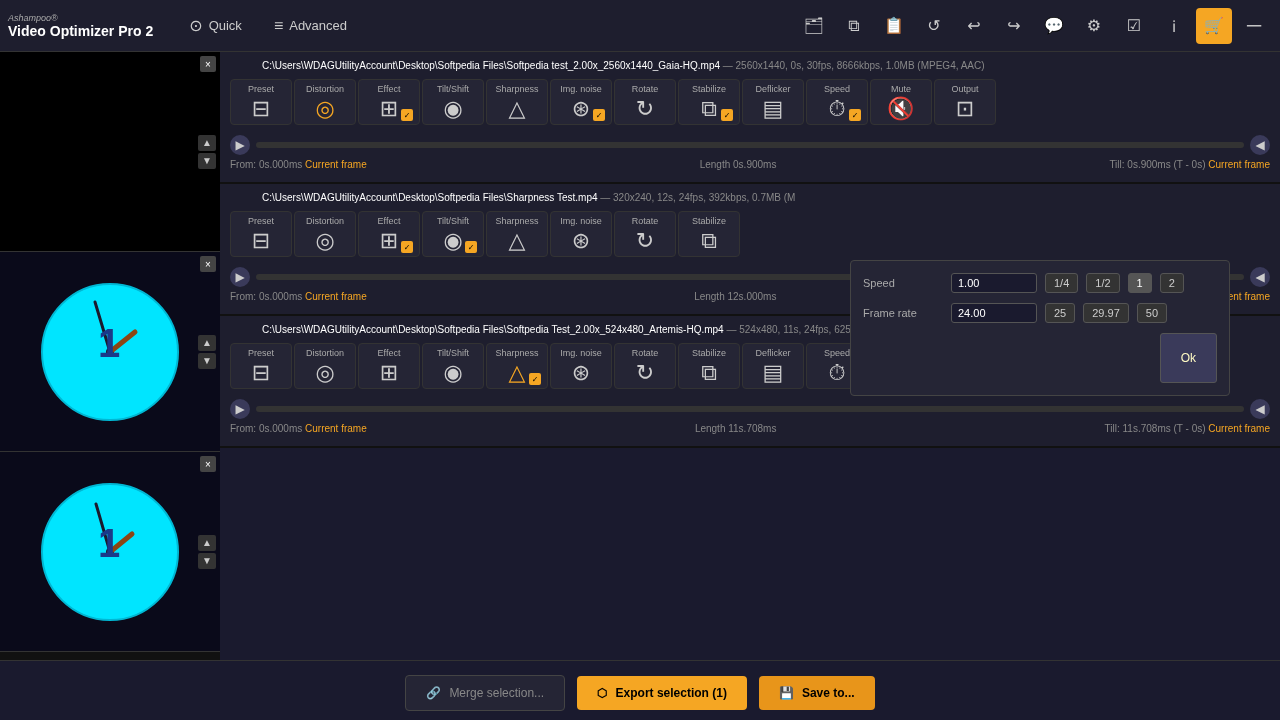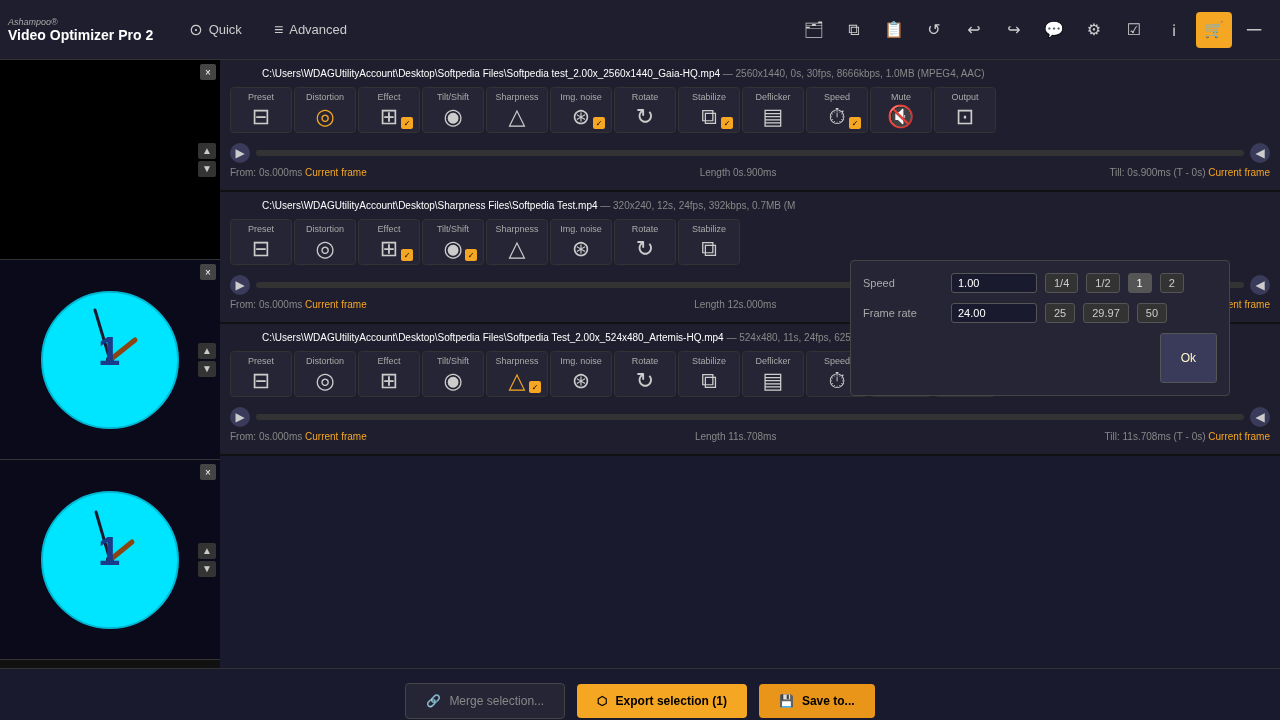--- a/index.html
+++ b/index.html
@@ -11,21 +11,21 @@
       height: 720px;
       overflow: hidden;
       font-size: 11px;
     }
 
     
     .titlebar {
       display: flex;
       align-items: center;
       background: #1e1e2e;
-      height: 60px;
+      height: 52px;
       padding: 0 8px;
       border-bottom: 1px solid #333;
     }
     .logo-area {
       display: flex;
       flex-direction: column;
       margin-right: 20px;
     }
     .logo-top {
       font-size: 9px;
@@ -516,21 +516,21 @@
       </div>
       <div class="time-info">
         <span><span>From:  0s.000ms</span>&nbsp;<span class="current-frame">Current frame</span></span>
         <span>Length  0s.900ms</span>
         <span><span>Till:  0s.900ms (T - 0s)</span>&nbsp;<span class="current-frame">Current frame</span></span>
       </div>
     </div>
 
     <div class="video-row">
       <div class="video-path">
-        <span class="path-main">C:\Users\WDAGUtilityAccount\Desktop\Sharpness Files\Softpedia Test.mp4</span>
+        <span class="path-main">C:\Users\WDAGUtilityAccount\Desktop\Softpedia Files\Sharpness Test.mp4</span>
         <span class="path-info"> — </span>
         <span class="path-info">320x240, 12s, 24fps, 392kbps, 0.7MB (M</span>
       </div>
       <div class="effects-bar" id="effects-bar-1">
           <div class="effect-btn">
             <div class="effect-label">Preset</div>
             <div class="effect-icon">⊟</div>
           </div>
           <div class="effect-btn">
             <div class="effect-label">Distortion</div>

